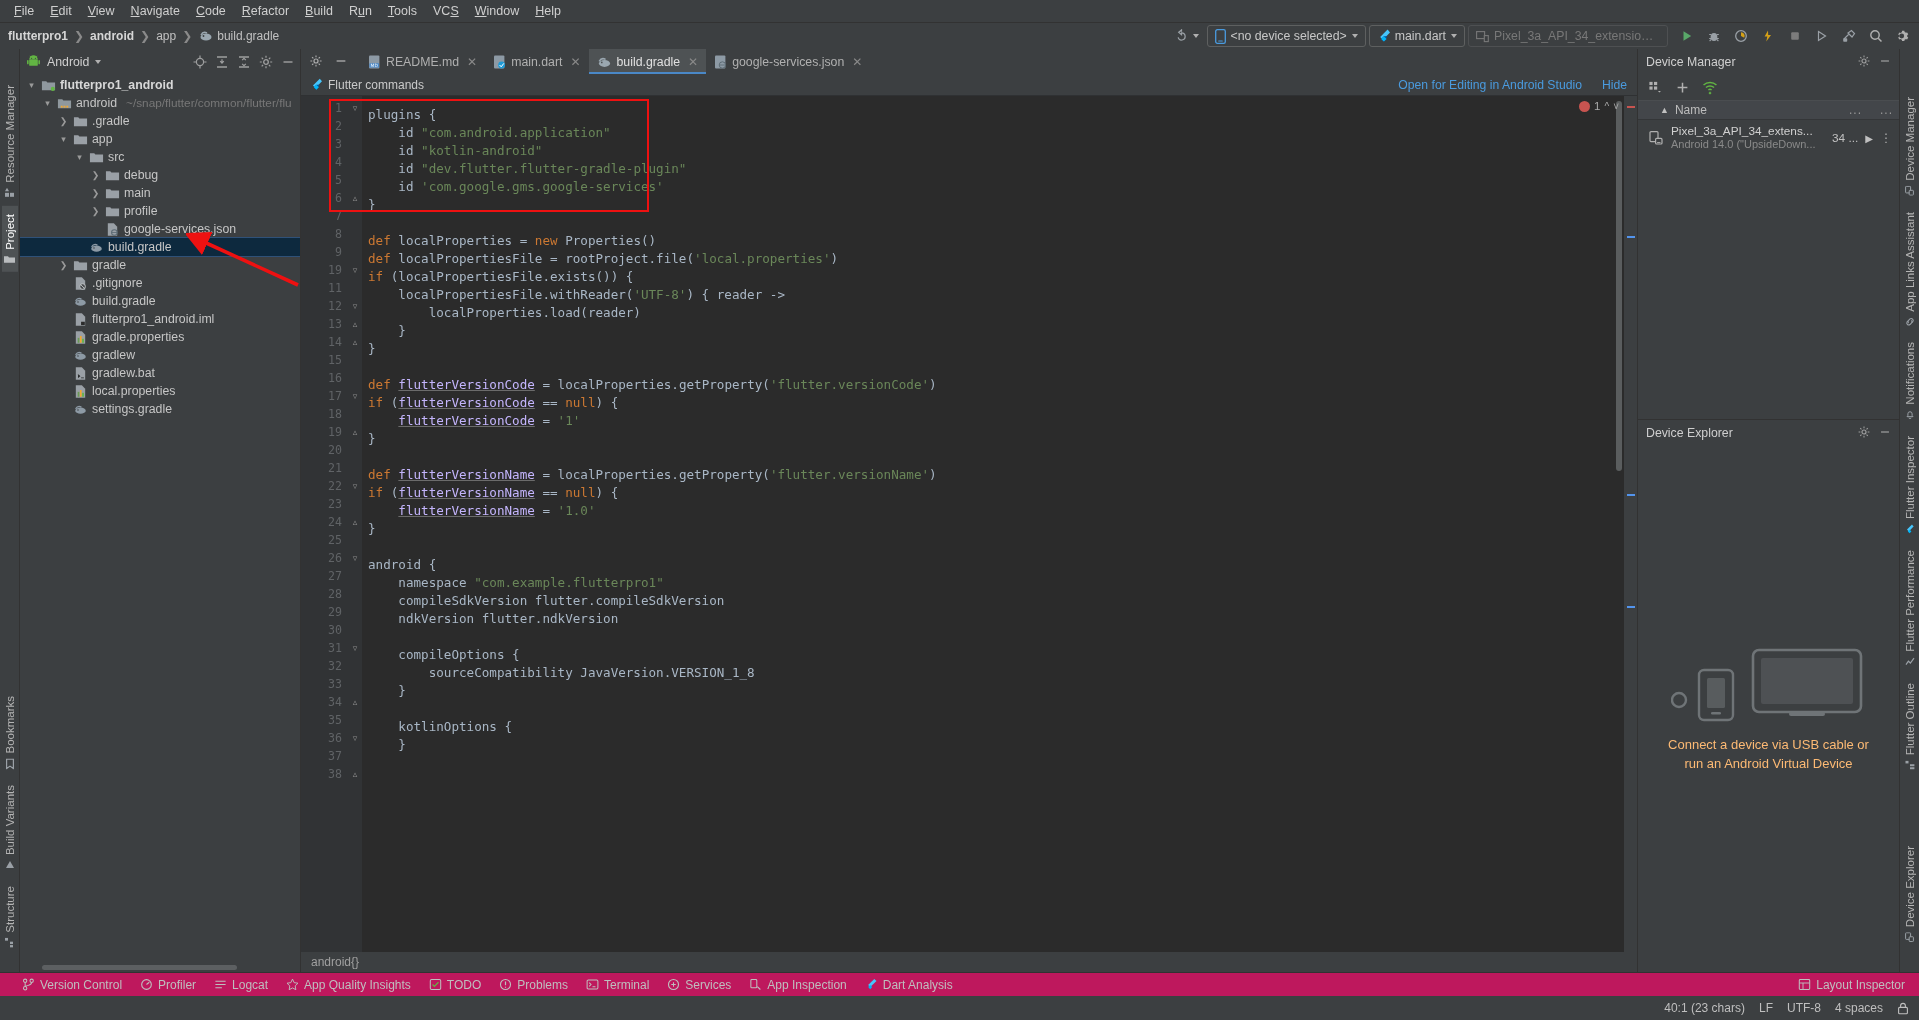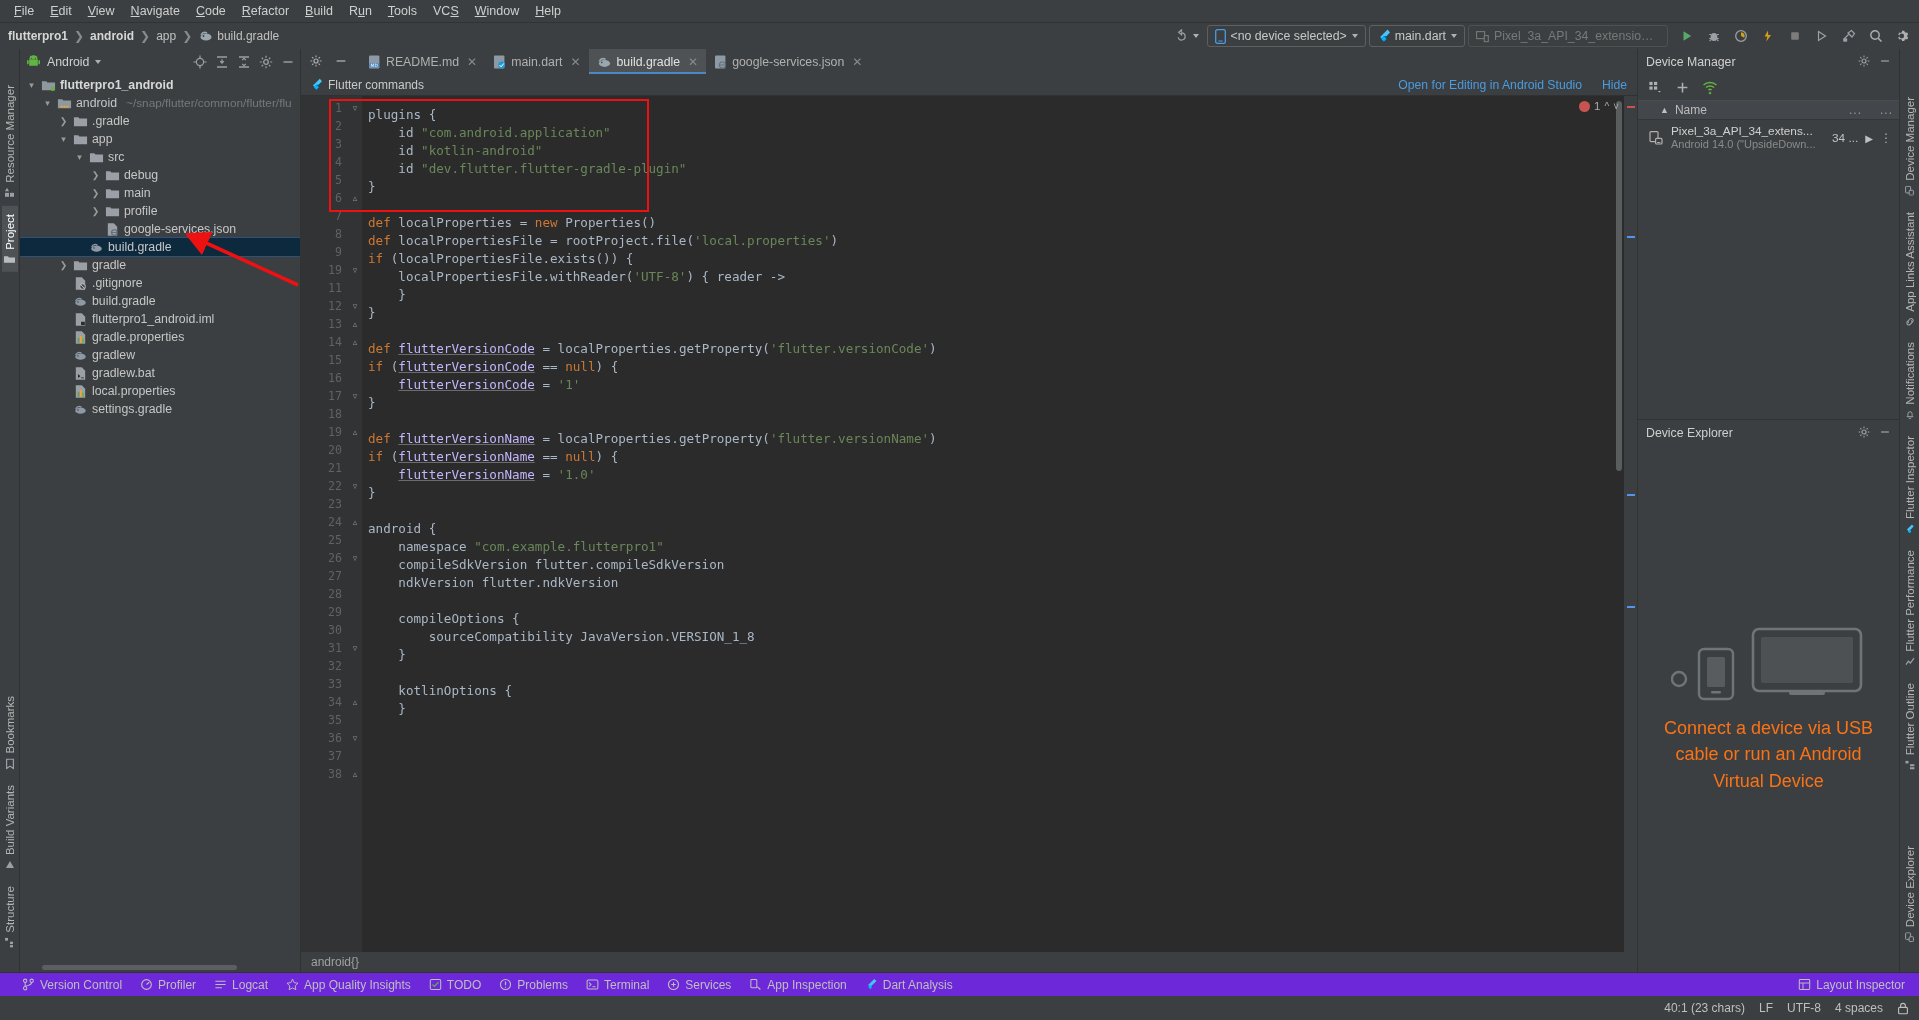--- a/index.html
+++ b/index.html
@@ -188,29 +188,29 @@
   .dm-tablehead .dots { padding: 0 6px; color: #9a9a9a; letter-spacing: 1px; }
   .dm-row { height: 36px; display: flex; align-items: center; padding: 0 6px 0 10px; gap: 7px; }
   .dm-name { font-size: 11.8px; color: #d0d0d0; line-height: 1.25; }
   .dm-sub { font-size: 11px; color: #8a8a8a; line-height: 1.25; }
   .dm-api { font-size: 11.8px; color: #c0c0c0; }
   .dm-play { color: #c0c0c0; font-size: 10px; }
   .dm-kebab { color: #b0b0b0; font-size: 12px; letter-spacing: 1px; }
 
   .de-body { flex: 1 1 auto; display: flex; flex-direction: column; align-items: center;
              justify-content: center; gap: 14px; padding: 12px 22px; text-align: center; }
-  .de-msg { font-size: 18px; color: #f97316; line-height: 1.45; }
+  .de-msg { font-size: 13px; color: #fdba74; line-height: 1.45; }
 
   
   .rstrip { width: 20px; background: #3c3f41; border-left: 1px solid #323232;
             display: flex; flex-direction: column; align-items: center; flex: 0 0 20px; }
 
   
   .bottombar {
-    height: 24px; background: #6d28d9; display: flex; align-items: center;
+    height: 24px; background: #be185d; display: flex; align-items: center;
     padding-left: 22px; gap: 18px; flex: 0 0 24px; border-top: 1px solid #323232;
   }
   .bbi { display: flex; align-items: center; gap: 5px; font-size: 12px; color: #bfbfbf; white-space: nowrap; }
   .bottombar .grow { flex: 1; }
   .statusbar {
     height: 24px; background: #3c3f41; display: flex; align-items: center; justify-content: flex-end;
     gap: 14px; padding-right: 10px; flex: 0 0 24px;
   }
   .sbi { font-size: 12px; color: #bfbfbf; white-space: nowrap; }
   svg { display: block; }
@@ -825,26 +825,28 @@
             <div class="fm"></div>
             <div class="fm">▿</div>
             <div class="fm"></div>
             <div class="fm">▵</div>
           </div>
         <div class="codetext" id="codetext">
             <div class="cl">plugins {</div>
             <div class="cl">    id <span class="str">"com.android.application"</span></div>
             <div class="cl">    id <span class="str">"kotlin-android"</span></div>
             <div class="cl">    id <span class="str">"dev.flutter.flutter-gradle-plugin"</span></div>
+            <div class="cl">    id <span class="str">'com.google.gms.google-services'</span></div>
             <div class="cl">}</div>
             <div class="cl">&nbsp;</div>
             <div class="cl"><span class="kw">def</span> localProperties = <span class="kw">new</span> <span class="cls">Properties</span>()</div>
             <div class="cl"><span class="kw">def</span> localPropertiesFile = rootProject.file(<span class="str">'local.properties'</span>)</div>
             <div class="cl"><span class="kw">if</span> (localPropertiesFile.exists()) {</div>
             <div class="cl">    localPropertiesFile.withReader(<span class="str">'UTF-8'</span>) { reader -&gt;</div>
+            <div class="cl">        localProperties.load(reader)</div>
             <div class="cl">    }</div>
             <div class="cl">}</div>
             <div class="cl">&nbsp;</div>
             <div class="cl"><span class="kw">def</span> <span class="var-u">flutterVersionCode</span> = localProperties.getProperty(<span class="str">'flutter.versionCode'</span>)</div>
             <div class="cl"><span class="kw">if</span> (<span class="var-u">flutterVersionCode</span> == <span class="kw">null</span>) {</div>
             <div class="cl">    <span class="var-u">flutterVersionCode</span> = <span class="str">'1'</span></div>
             <div class="cl">}</div>
             <div class="cl">&nbsp;</div>
             <div class="cl"><span class="kw">def</span> <span class="var-u">flutterVersionName</span> = localProperties.getProperty(<span class="str">'flutter.versionName'</span>)</div>
             <div class="cl"><span class="kw">if</span> (<span class="var-u">flutterVersionName</span> == <span class="kw">null</span>) {</div>

